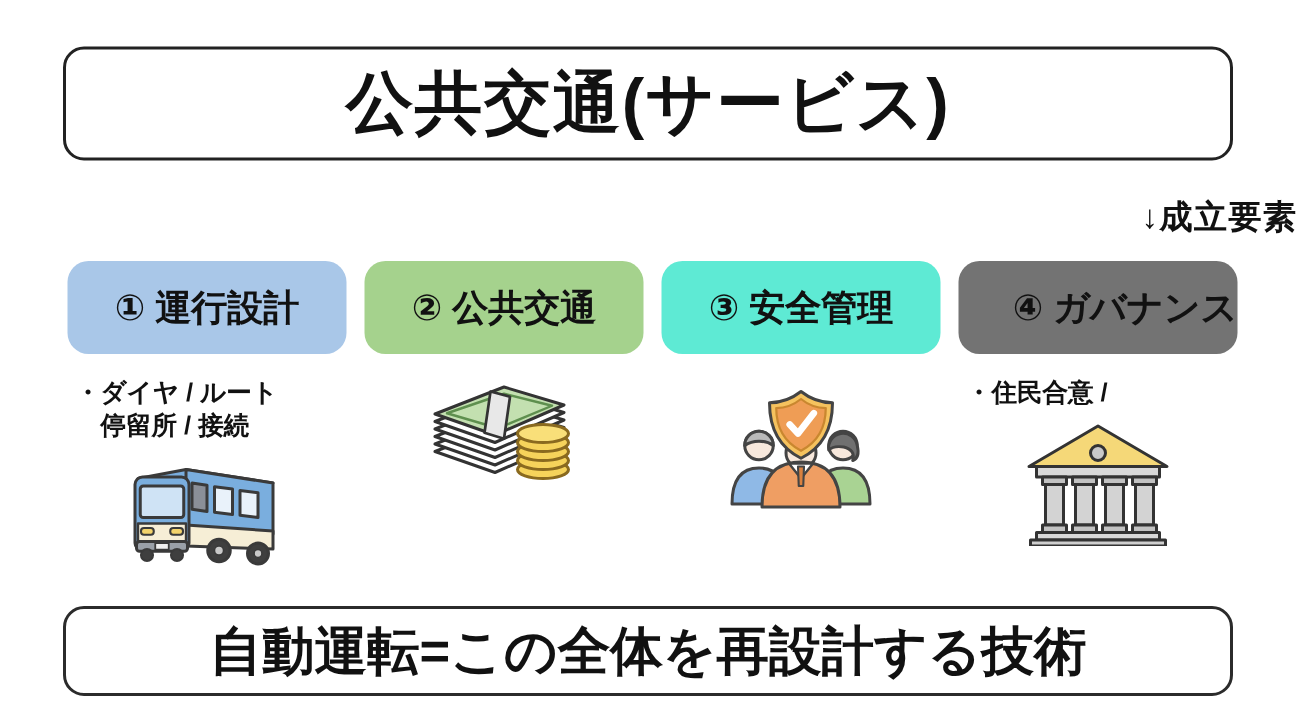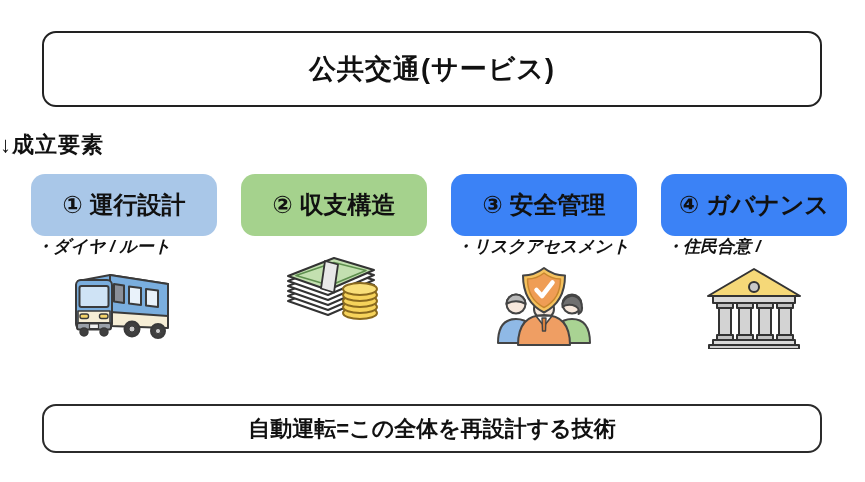--- a/index.html
+++ b/index.html
@@ -11,42 +11,42 @@
     color: #111111;
   }
   .canvas { position: relative; width: 865px; height: 482px; overflow: hidden; background: #ffffff; }
 
   .banner {
     position: absolute; left: 42px; width: 780px;
     border: 2px solid #222222; border-radius: 14px; background: #ffffff;
     display: flex; align-items: center; justify-content: center;
     font-weight: bold; white-space: nowrap;
   }
-  .banner-top    { top: 31px;  height: 76px; font-size: 27px; letter-spacing: 1px; }
-  .banner-bottom { top: 404px; height: 49px; font-size: 22px; border-color: #2b2b2b; }
+  .banner-top    { top: 31px;  height: 76px; font-size: 45px; letter-spacing: 1px; }
+  .banner-bottom { top: 404px; height: 60px; font-size: 35px; border-color: #2b2b2b; }
 
   .arrow-label {
     position: absolute; top: 130px; left: 0; width: 100%;
-    text-align: left; font-size: 22px; font-weight: bold;
+    text-align: right; font-size: 22px; font-weight: bold;
     letter-spacing: 1px;
   }
 
   .columns {
-    position: absolute; top: 174px; left: 31px;
-    display: grid; grid-template-columns: repeat(4, 186px); column-gap: 24px;
+    position: absolute; top: 174px; left: 45px;
+    display: grid; grid-template-columns: repeat(4, 186px); column-gap: 12px;
   }
   .col { display: flex; flex-direction: column; }
   .col-header {
     height: 62px; border-radius: 14px;
     display: flex; align-items: center; justify-content: center;
     font-size: 24px; font-weight: bold; white-space: nowrap;
   }
   .bullets {
-    padding-left: 5px;
-    font-size: 17px; font-weight: bold; line-height: 1.32; white-space: nowrap; font-style: italic;
+    margin-top: 15px; padding-left: 5px;
+    font-size: 17px; font-weight: bold; line-height: 1.32; white-space: nowrap;
   }
   .bullet-line2 { padding-left: 17px; }
   .icon-wrap {
     height: 88px; margin-top: 5px;
     display: flex; align-items: center; justify-content: center;
   }
   .icon-wrap svg { display: block; }
 </style>
 </head>
 <body>
@@ -60,20 +60,21 @@
   <div class="arrow-label">↓成立要素</div>
 
   <div class="columns">
 
     <div class="col">
       <div class="col-header" style="background-color: rgb(169, 199, 232);">
         <span>① 運行設計</span>
       </div>
       <div class="bullets">
         <div class="bullet-line1">・ダイヤ / ルート</div>
+        <div class="bullet-line2">停留所 / 接続</div>
       </div>
       <div class="icon-wrap">
 
         <svg width="112" height="74" viewBox="0 0 112 74">
           <g stroke="#3a3a3a" stroke-width="2" stroke-linejoin="round">
             <polygon points="10,11 42,5 100,14 44,18" fill="#7aaede"></polygon>
             <polygon points="42,5 100,14 100,48 42,44" fill="#7aaede"></polygon>
             <polygon points="42,42 100,46 100,58 42,56" fill="#f6eed6"></polygon>
             <polygon points="46,14 56,15.5 56,33 46,31.5" fill="#8a8f98"></polygon>
             <polygon points="61,16.5 73,18 73,35 61,33.5" fill="#e9f2fa"></polygon>
@@ -91,21 +92,21 @@
             <rect x="21.5" y="54" width="9" height="4.5" fill="#efefef" stroke-width="1.2"></rect>
             <circle cx="16" cy="62" r="4" fill="#3f3f3f" stroke-width="1.4"></circle>
             <circle cx="36" cy="62" r="4" fill="#3f3f3f" stroke-width="1.4"></circle>
           </g>
         </svg>
       </div>
     </div>
 
     <div class="col">
       <div class="col-header" style="background-color: rgb(165, 210, 141);">
-        <span>② 収支構造</span>
+        <span>② 公共交通</span>
       </div>
       <div class="icon-wrap">
 
         <svg width="112" height="76" viewBox="0 0 112 76">
           <g stroke="#333333" stroke-width="2" stroke-linejoin="round">
             <polygon points="10,54 56,36 96,48 50,68" fill="#ffffff"></polygon>
             <polygon points="10,49 56,31 96,43 50,63" fill="#ffffff"></polygon>
             <polygon points="10,44 56,26 96,38 50,58" fill="#ffffff"></polygon>
             <polygon points="10,39 56,21 96,33 50,53" fill="#ffffff"></polygon>
             <polygon points="10,34 56,16 96,28 50,48" fill="#ffffff"></polygon>
@@ -118,25 +119,24 @@
             <ellipse cx="82" cy="60" rx="17" ry="6" fill="#f6d35b"></ellipse>
             <ellipse cx="82" cy="54" rx="17" ry="6" fill="#f6d35b"></ellipse>
             <ellipse cx="82" cy="48" rx="17" ry="6" fill="#f6d35b"></ellipse>
             <ellipse cx="82" cy="42" rx="17" ry="6" fill="#f9df79"></ellipse>
           </g>
         </svg>
       </div>
     </div>
 
     <div class="col">
-      <div class="col-header" style="background-color: #3b82f6;">
+      <div class="col-header" style="background-color: #5eead4;">
         <span>③ 安全管理</span>
       </div>
       <div class="bullets">
-        <div class="bullet-line1">・リスクアセスメント</div>
       </div>
       <div class="icon-wrap">
 
         <svg width="110" height="84" viewBox="0 0 110 84">
           <g stroke="#444444" stroke-width="2" stroke-linejoin="round">
             <circle cx="27" cy="39" r="9.5" fill="#f7e8dc"></circle>
             <path d="M17.5,39 a9.5,9.5 0 0 1 19,0 a13,9 0 0 0 -19,0 Z" fill="#b9b9b9"></path>
             <path d="M9,78 Q9,54 27,54 Q45,54 45,78 Z" fill="#8fb9e6"></path>
             <circle cx="83" cy="39" r="9.5" fill="#f7e8dc"></circle>
             <path d="M73.5,42 a9.5,9.5 0 0 1 19,-3 q2,8 -3,10 q2,-7 -6,-9 q-7,-1 -10,2 Z" fill="#707070"></path>
@@ -149,21 +149,21 @@
           <g stroke-linejoin="round">
             <path d="M55,3 C62,8.5 70,10.5 76,10.5 C76,27 70,40 55,47.5 C40,40 34,27 34,10.5 C40,10.5 48,8.5 55,3 Z" fill="#f5c25e" stroke="#444444" stroke-width="2"></path>
             <path d="M55,8 C60.5,12.5 67,14 71.5,14 C71.5,26.5 66.5,36.5 55,42.5 C43.5,36.5 38.5,26.5 38.5,14 C43,14 49.5,12.5 55,8 Z" fill="#ef9d55" stroke="#c9872f" stroke-width="1.5"></path>
             <polyline points="47.5,25 53,31 63.5,17.5" fill="none" stroke="#ffffff" stroke-width="4.5" stroke-linecap="round"></polyline>
           </g>
         </svg>
       </div>
     </div>
 
     <div class="col">
-      <div class="col-header" style="background-color: #3b82f6;">
+      <div class="col-header" style="background-color: #737373; justify-content: flex-end;">
         <span>④ ガバナンス</span>
       </div>
       <div class="bullets">
         <div class="bullet-line1">・住民合意 /</div>
       </div>
       <div class="icon-wrap">
 
         <svg width="110" height="84" viewBox="0 0 110 84">
           <g stroke="#333333" stroke-width="2" stroke-linejoin="round">
             <polygon points="55,4 101,31 9,31" fill="#f5d878"></polygon>

